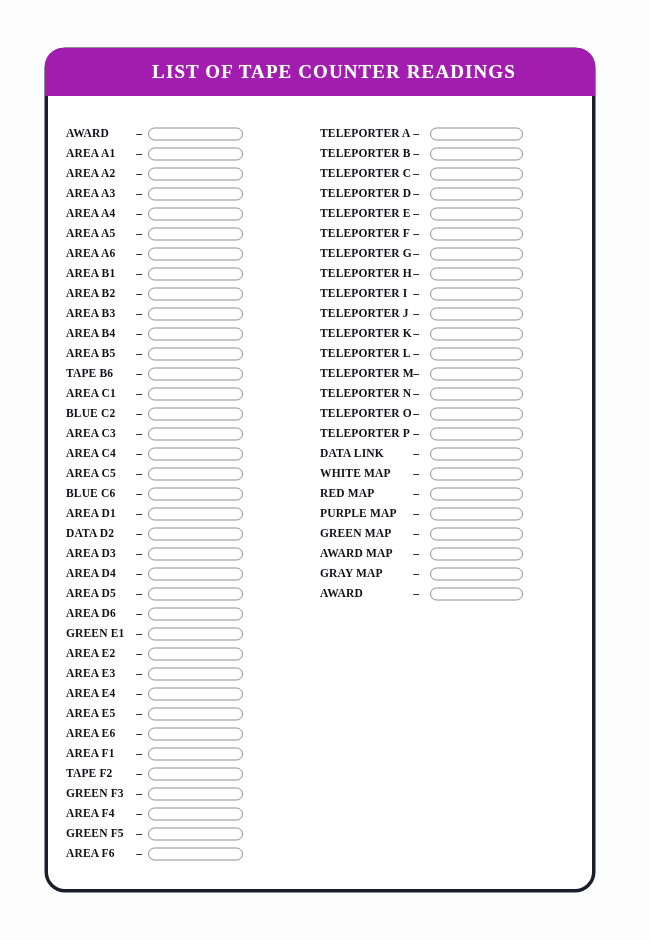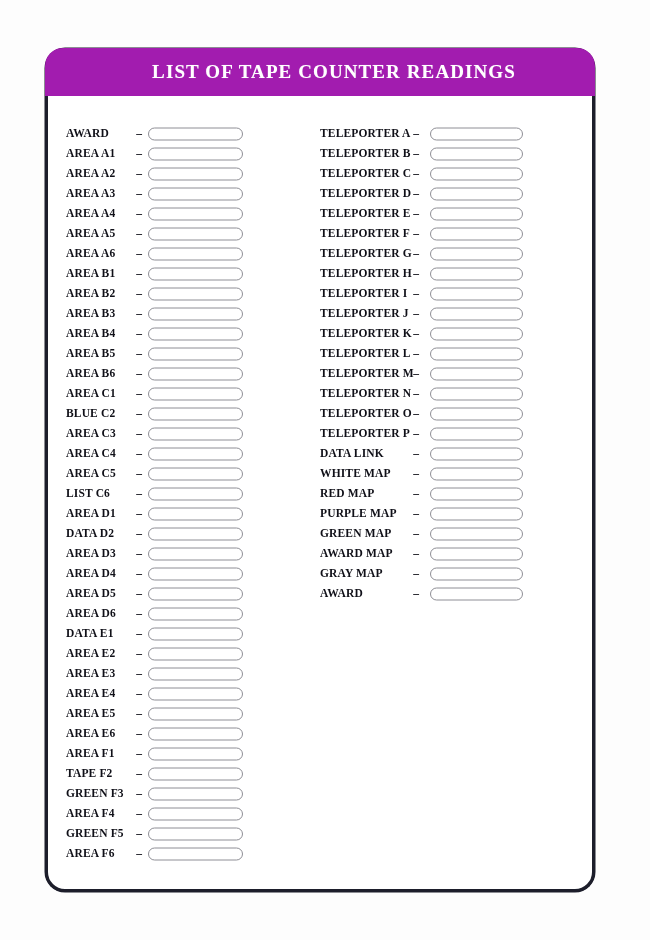--- a/index.html
+++ b/index.html
@@ -189,21 +189,21 @@
             <span class="row-label">AREA B4</span>
             <span class="row-dash">–</span>
             <input type="text" class="fill-box" value="" style="">
           </div>
           <div class="row">
             <span class="row-label">AREA B5</span>
             <span class="row-dash">–</span>
             <input type="text" class="fill-box" value="" style="">
           </div>
           <div class="row">
-            <span class="row-label">AREA B6</span>
+            <span class="row-label">TAPE B6</span>
             <span class="row-dash">–</span>
             <input type="text" class="fill-box" value="" style="">
           </div>
           <div class="row">
             <span class="row-label">AREA C1</span>
             <span class="row-dash">–</span>
             <input type="text" class="fill-box" value="" style="">
           </div>
           <div class="row">
             <span class="row-label">BLUE C2</span>
@@ -219,21 +219,21 @@
             <span class="row-label">AREA C4</span>
             <span class="row-dash">–</span>
             <input type="text" class="fill-box" value="" style="">
           </div>
           <div class="row">
             <span class="row-label">AREA C5</span>
             <span class="row-dash">–</span>
             <input type="text" class="fill-box" value="" style="">
           </div>
           <div class="row">
-            <span class="row-label">LIST C6</span>
+            <span class="row-label">BLUE C6</span>
             <span class="row-dash">–</span>
             <input type="text" class="fill-box" value="" style="">
           </div>
           <div class="row">
             <span class="row-label">AREA D1</span>
             <span class="row-dash">–</span>
             <input type="text" class="fill-box" value="" style="">
           </div>
           <div class="row">
             <span class="row-label">DATA D2</span>
@@ -254,21 +254,21 @@
             <span class="row-label">AREA D5</span>
             <span class="row-dash">–</span>
             <input type="text" class="fill-box" value="" style="">
           </div>
           <div class="row">
             <span class="row-label">AREA D6</span>
             <span class="row-dash">–</span>
             <input type="text" class="fill-box" value="" style="">
           </div>
           <div class="row">
-            <span class="row-label">DATA E1</span>
+            <span class="row-label">GREEN E1</span>
             <span class="row-dash">–</span>
             <input type="text" class="fill-box" value="" style="">
           </div>
           <div class="row">
             <span class="row-label">AREA E2</span>
             <span class="row-dash">–</span>
             <input type="text" class="fill-box" value="" style="">
           </div>
           <div class="row">
             <span class="row-label">AREA E3</span>

